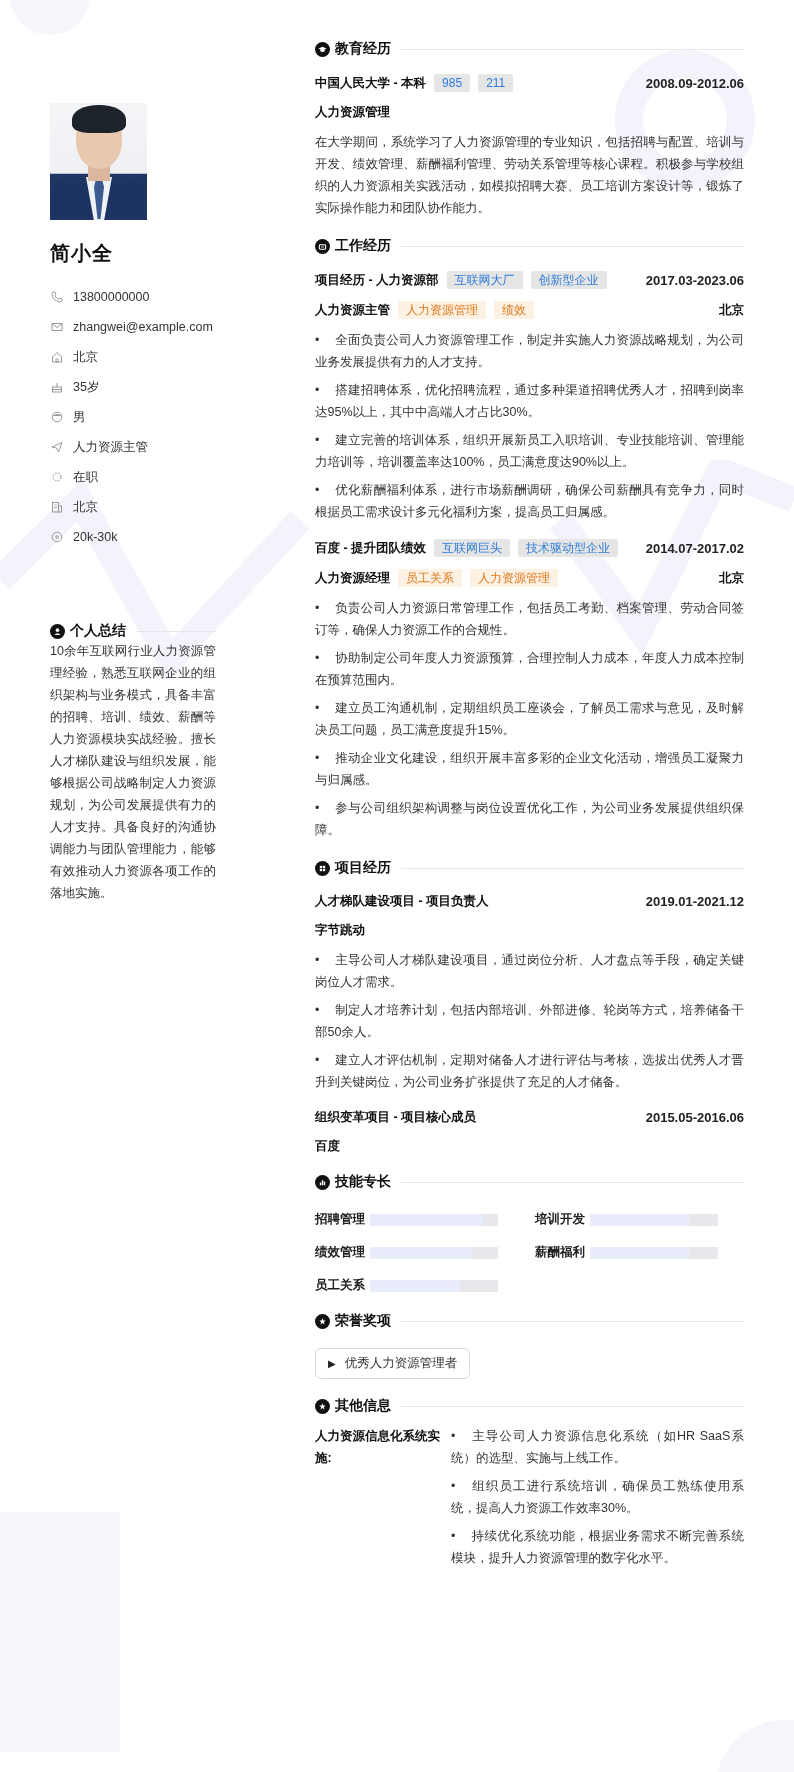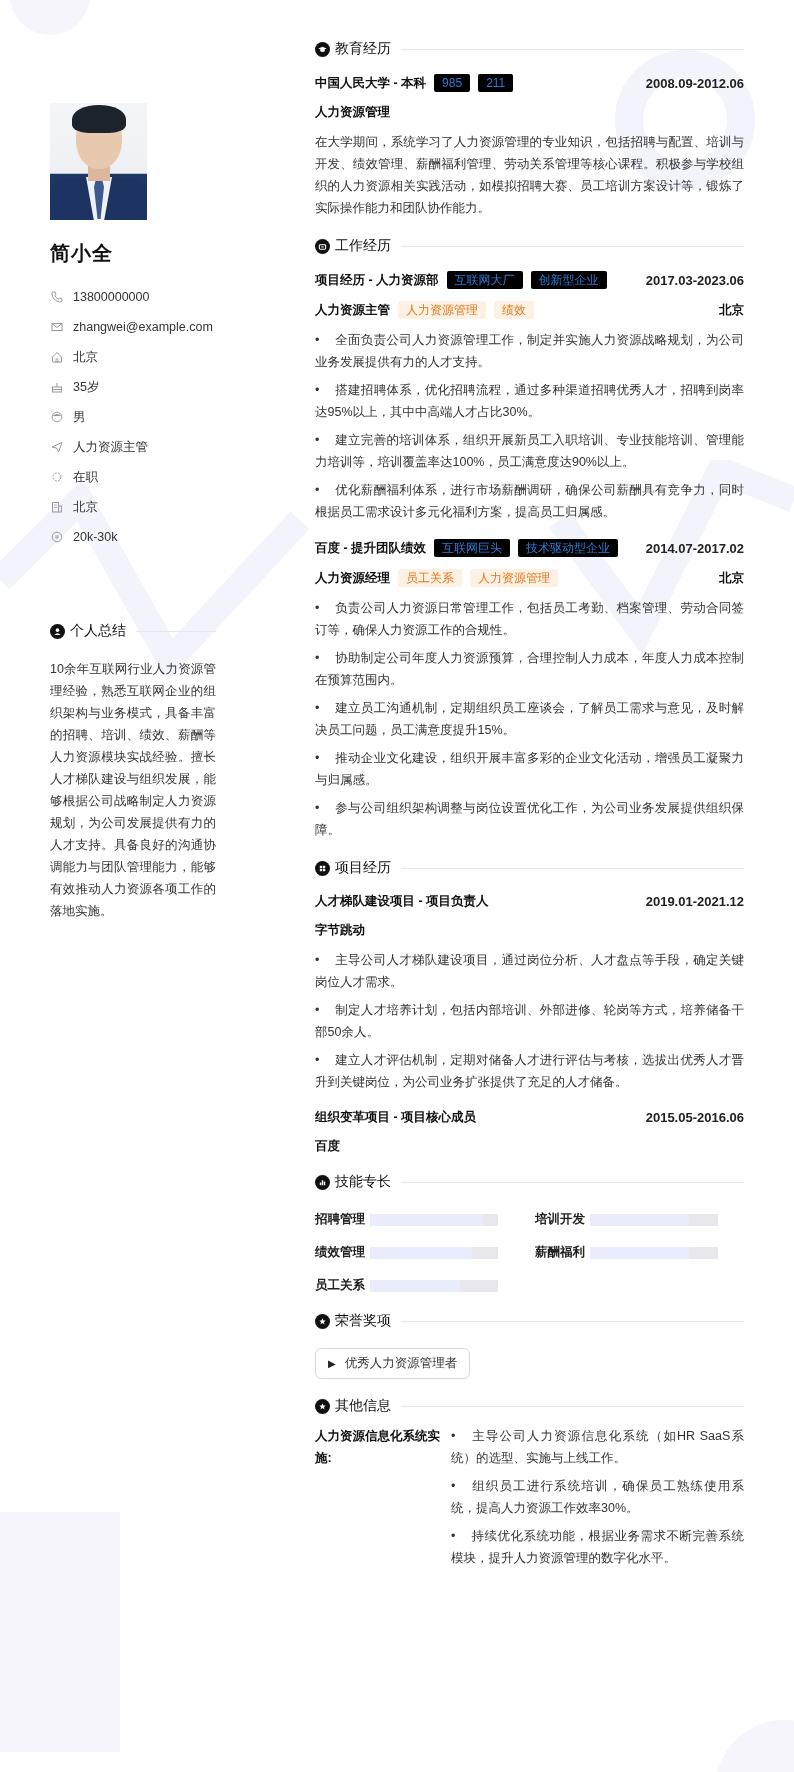--- a/index.html
+++ b/index.html
@@ -25,35 +25,35 @@
   .avatar .shirt { position: absolute; left: 36px; top: 74px; width: 26px; height: 43px; background: #eef2f7; clip-path: polygon(0 0, 100% 0, 70% 100%, 30% 100%); }
   .avatar .tie { position: absolute; left: 44px; top: 76px; width: 10px; height: 40px; background: #3c5a8f; clip-path: polygon(20% 0, 80% 0, 100% 20%, 65% 100%, 35% 100%, 0 20%); }
 
   .name { position: absolute; left: 0; top: 240px; font-size: 20px; font-weight: bold; color: #111; letter-spacing: 1px; }
   .info-list { position: absolute; left: 0; top: 282px; }
   .info-item { display: flex; align-items: center; height: 30px; font-size: 12.5px; color: #333; }
   .info-item .ico { width: 14px; height: 14px; margin-right: 9px; color: #999; display: inline-flex; align-items: center; justify-content: center; }
   .info-item .ico svg { width: 12px; height: 12px; }
 
   .summary { position: absolute; left: 0; top: 622px; width: 166px; }
-  .sec-head { display: flex; align-items: center; font-size: 14px; font-weight: normal; color: #111; text-align: right; }
+  .sec-head { display: flex; align-items: center; font-size: 14px; font-weight: bold; color: #111; text-align: right; }
   .sec-head .sico { width: 15px; height: 15px; border-radius: 50%; background: #111; margin-right: 5px; display: inline-flex; align-items: center; justify-content: center; color: #fff; font-size: 9px; flex: none; }
   .sec-head .sico svg { width: 9px; height: 9px; }
   .sec-head .line { flex: 1; height: 1px; background: #e6e7eb; margin-left: 10px; }
-  .summary-text { margin-top: 18px; font-size: 12.5px; line-height: 22px; color: #333; text-align: justify; }
+  .summary-text { font-size: 12.5px; line-height: 22px; color: #333; text-align: justify; }
 
   
   .right { position: absolute; left: 315px; top: 40px; width: 429px; }
   .section { margin-bottom: 18px; }
   .row { display: flex; align-items: center; justify-content: space-between; }
   .row-left { display: flex; align-items: center; }
   .title { font-size: 12.5px; font-weight: bold; color: #111; }
   .date { font-size: 13px; font-weight: bold; color: #222; }
   .tag { display: inline-block; font-size: 12px; padding: 1px 8px; margin-left: 8px; border-radius: 2px; line-height: 16px; }
-  .tag.blue { background: #000000; color: #2e7bd6; }
+  .tag.blue { background: #e5e5e5; color: #2e7bd6; }
   .tag.orange { background: #fdf1e3; color: #e0781a; }
   .sub { font-size: 12.5px; font-weight: bold; color: #111; }
   .para { font-size: 12.5px; line-height: 22px; color: #333; text-align: justify; }
   .bullets { list-style: none; }
   .bullets li { font-size: 12.5px; line-height: 22px; color: #333; margin-bottom: 6px; text-align: justify; }
   .bullets li .dot { display: inline-block; width: 20px; }
 
   .entry { margin-top: 16px; }
   .entry .row + .row { margin-top: 12px; }
   .entry .block { margin-top: 10px; }

